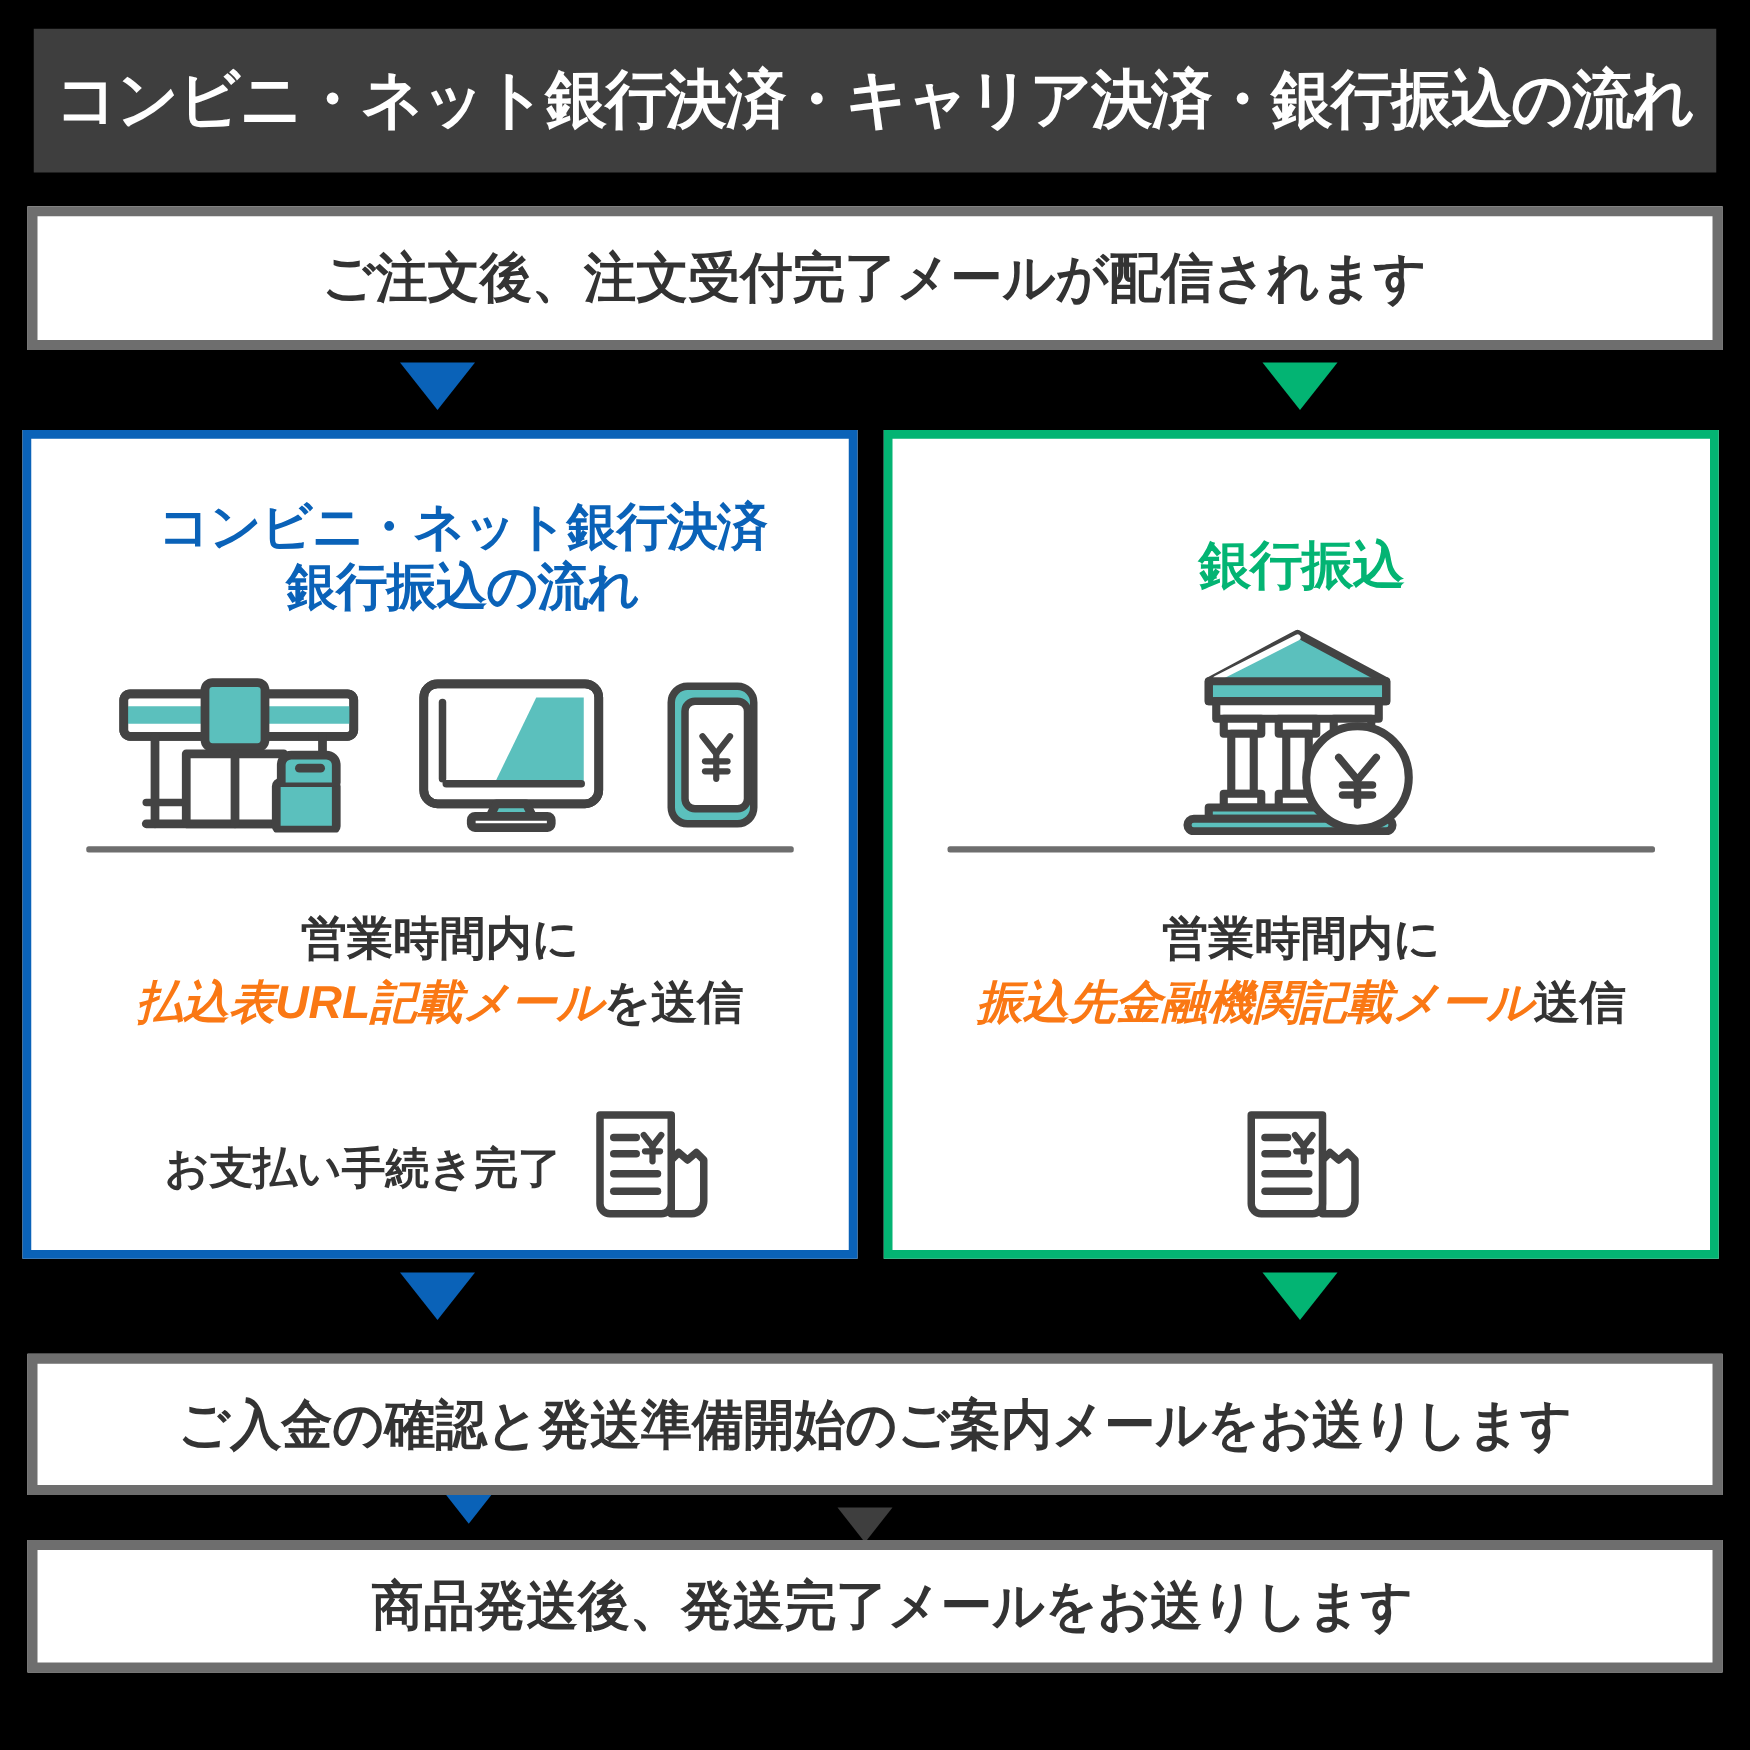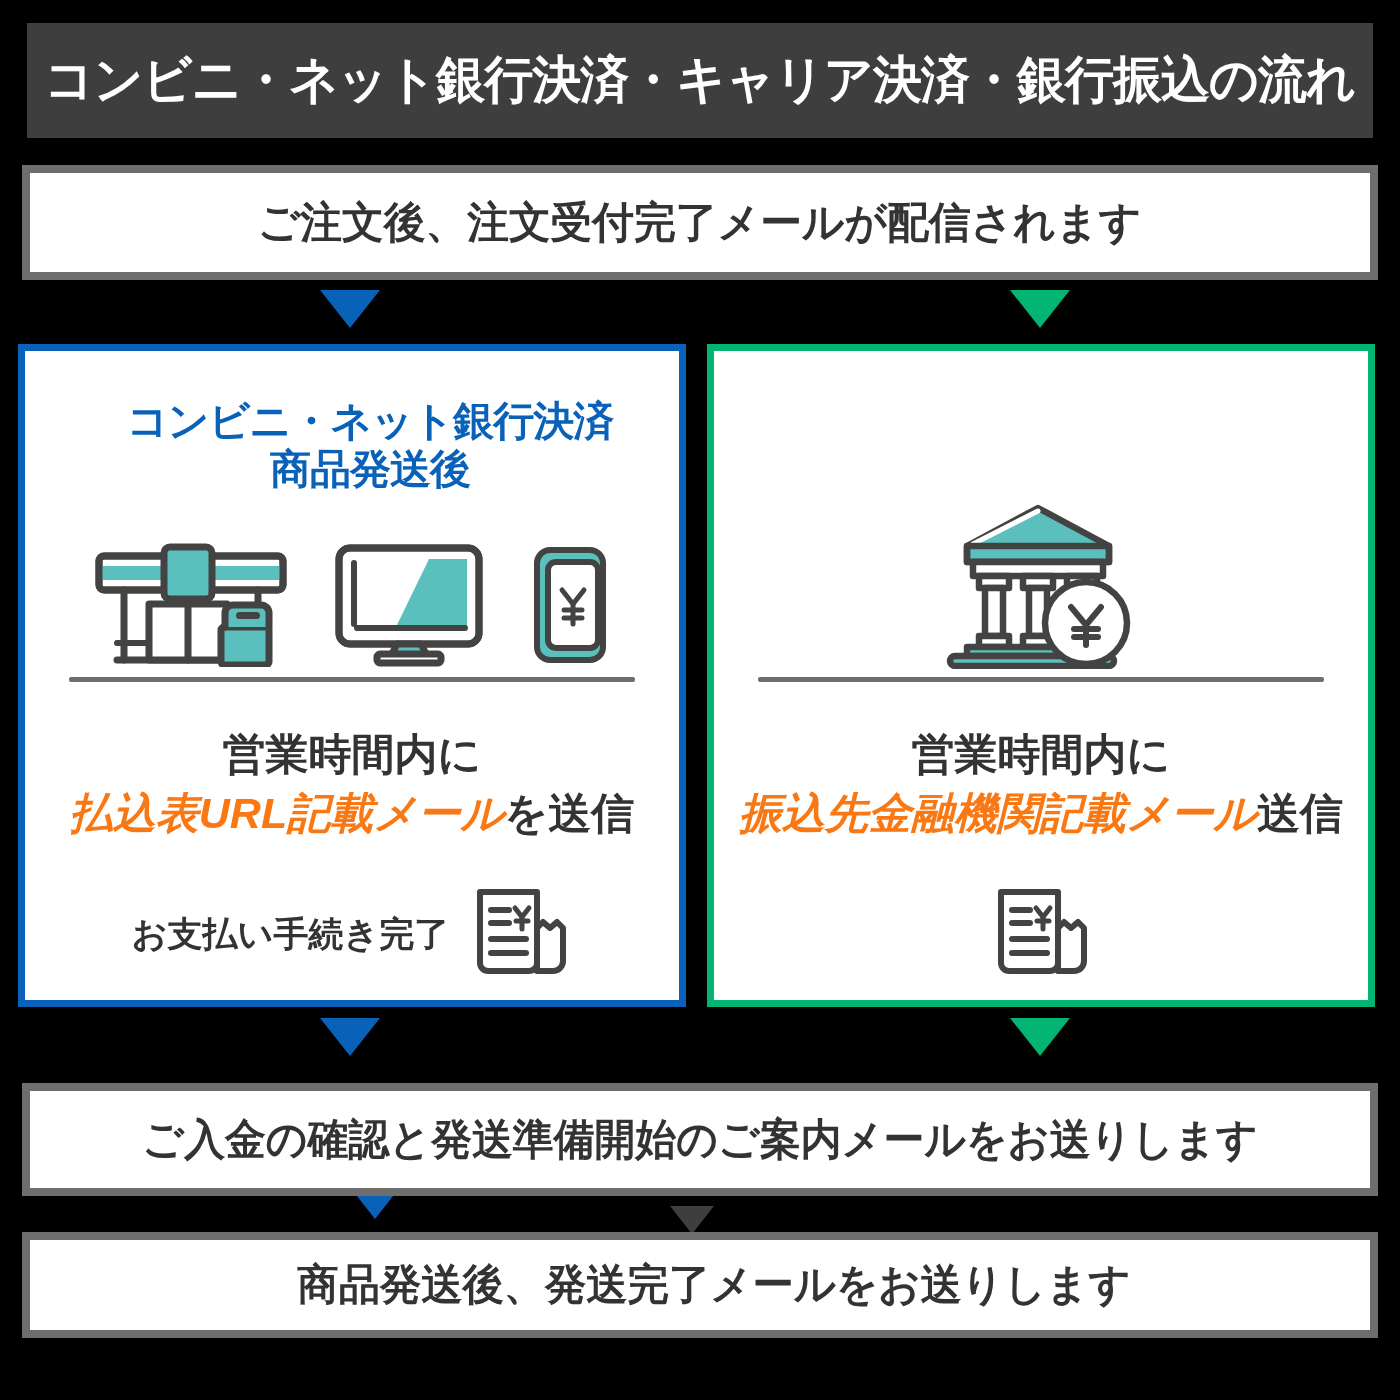--- a/index.html
+++ b/index.html
@@ -141,21 +141,21 @@
     background: #6e6e6e;
     border-radius: 2px;
   }
 
   .step-text {
     position: absolute;
     left: 0; right: 0;
     top: 374px;
     text-align: center;
     font-weight: 700;
-    font-size: 43px;
+    font-size: 37px;
     line-height: 1.38;
     color: #333333;
     white-space: nowrap;
   }
   .step-text .hl { color: #fa7814; font-style: italic; }
 
   .complete-row {
     position: absolute;
     left: 0; right: 0;
     top: 533px;
@@ -184,21 +184,21 @@
     <span class="txt">ご注文後、注文受付完了メールが配信されます</span>
   </div>
 
   <div class="arrow big" id="arrow-top-left"></div>
   <div class="arrow big" id="arrow-top-right"></div>
 
   <div class="panel" id="panel-conveni">
 
     <div class="panel-heading">
       <div>コンビニ・ネット銀行決済</div>
-      <div>商品発送後</div>
+      <div>銀行振込の流れ</div>
     </div>
 
     <div class="icon-row">
 
       <span>
         <svg width="200" height="125" viewBox="0 0 200 125">
           <g fill="none" stroke="#434343" stroke-width="7" stroke-linejoin="round" stroke-linecap="round">
 
             <rect x="8" y="14" width="184" height="34" rx="5" fill="#ffffff"></rect>
             <path d="M12 31 H188" stroke="#5bc0bd" stroke-width="14"></path>
@@ -281,20 +281,23 @@
               <path d="M23 69 H58"></path>
             </g>
           </g>
         </svg>
       </span>
     </div>
   </div>
 
   <div class="panel" id="panel-bank">
 
+    <div class="panel-heading">
+      <div>銀行振込</div>
+    </div>
 
     <div class="icon-row">
       <span>
         <svg width="196" height="166" viewBox="0 0 196 166">
           <g fill="none" stroke="#434343" stroke-width="6.5" stroke-linejoin="round" stroke-linecap="round">
 
             <path d="M24 43 L95 5 L166 43 v16 H24 Z" fill="#5bc0bd"></path>
             <path d="M30 41 L95 8" stroke="#ffffff" stroke-width="5"></path>
             <rect x="24" y="43" width="142" height="16" fill="none"></rect>
 

